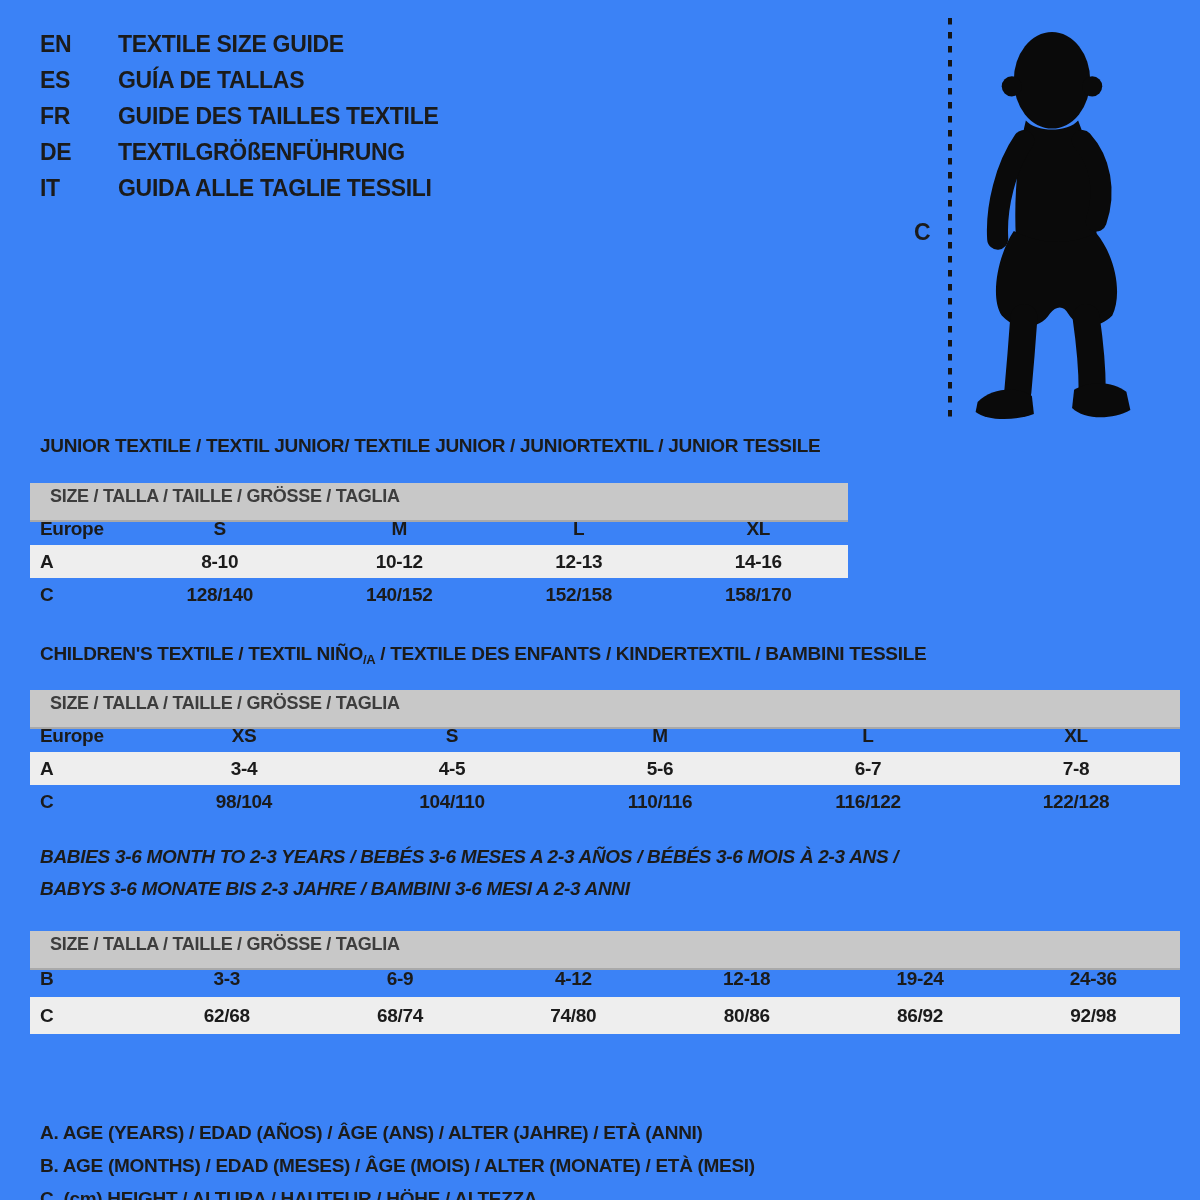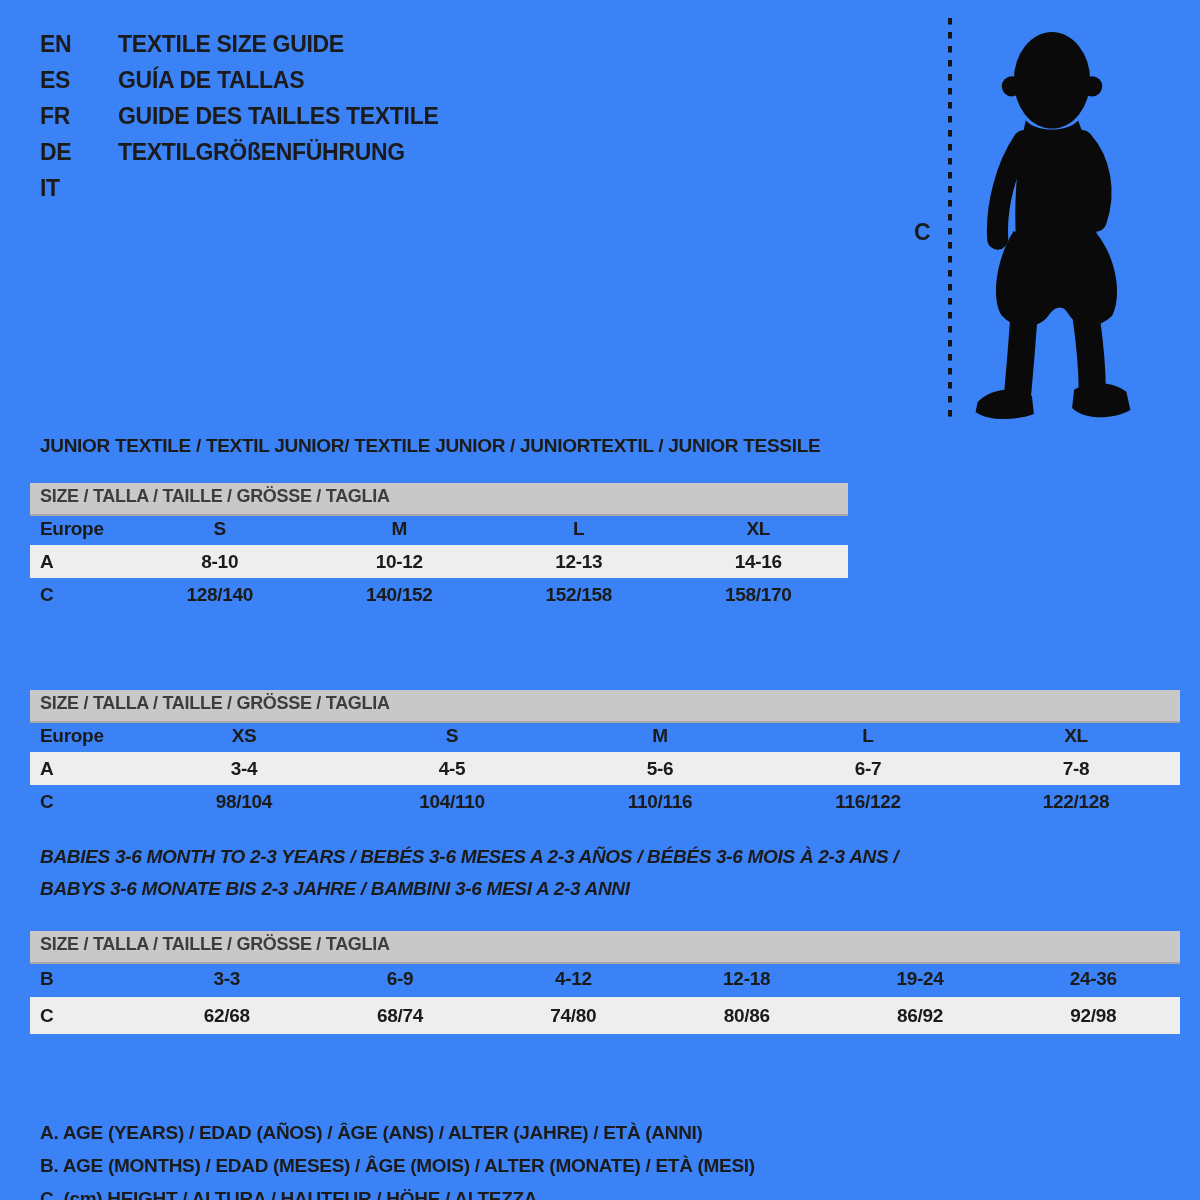--- a/index.html
+++ b/index.html
@@ -18,23 +18,23 @@
   .cmark{position:absolute;left:914px;top:219px;font-size:23px;}
   .baby{position:absolute;left:963px;top:16px;width:182px;height:404px;color:var(--silhouette,#0a0a0a);}
   
   .sec-title{position:absolute;left:40px;font-size:19px;line-height:32px;white-space:nowrap;}
   .t-junior{top:430px;}
   .t-children{top:638px;}
   .t-babies{top:841px;font-style:italic;}
   .subsm{font-size:13px;vertical-align:-4px;}
   
   .size-bar{
-    position:absolute;left:30px;height:33px;line-height:27px;
+    position:absolute;left:30px;height:39px;line-height:27px;
     background:var(--bar_bg,#c8c8c8);color:var(--bar_text,#3d3d3d);
-    font-size:18px;padding-left:10px;box-sizing:border-box;
+    font-size:18px;padding-left:20px;box-sizing:border-box;
     border-bottom:2px solid #a9a9a9;
   }
   .b-junior{top:483px;width:818px;}
   .b-children{top:690px;width:1150px;}
   .b-babies{top:931px;width:1150px;}
   
   .table{position:absolute;left:30px;}
   .tbl-junior{top:512px;width:818px;}
   .tbl-children{top:719px;width:1150px;}
   .tbl-babies{top:960px;width:1150px;}
@@ -66,20 +66,21 @@
     <div class="lang">
       <span class="code">FR</span>
       <span class="ltitle">GUIDE DES TAILLES TEXTILE</span>
     </div>
     <div class="lang">
       <span class="code">DE</span>
       <span class="ltitle">TEXTILGRÖßENFÜHRUNG</span>
     </div>
     <div class="lang">
       <span class="code">IT</span>
+      <span class="ltitle">GUIDA ALLE TAGLIE TESSILI</span>
     </div>
   </div>
 
   <svg class="measure-line" width="8" height="400">
     <line x1="4" y1="0" x2="4" y2="400" stroke="#151515" stroke-width="4" stroke-dasharray="6.5 7.5"></line>
   </svg>
   <div class="cmark">C</div>
 
   <svg class="baby" viewBox="0 0 180 402" fill="currentColor">
     <ellipse cx="88" cy="64" rx="38" ry="48"></ellipse>
@@ -114,20 +115,23 @@
     </div>
     <div class="trow">
       <span class="tlabel">C</span>
       <span class="tcell">128/140</span>
       <span class="tcell">140/152</span>
       <span class="tcell">152/158</span>
       <span class="tcell">158/170</span>
     </div>
   </div>
 
+  <div class="sec-title t-children">
+    <span>CHILDREN'S TEXTILE / TEXTIL NIÑO</span><span class="subsm">/A</span><span> / TEXTILE DES ENFANTS / KINDERTEXTIL / BAMBINI TESSILE</span>
+  </div>
   <div class="size-bar b-children">SIZE / TALLA / TAILLE / GRÖSSE / TAGLIA</div>
   <div class="table tbl-children">
     <div class="trow">
       <span class="tlabel">Europe</span>
       <span class="tcell">XS</span>
       <span class="tcell">S</span>
       <span class="tcell">M</span>
       <span class="tcell">L</span>
       <span class="tcell">XL</span>
     </div>

